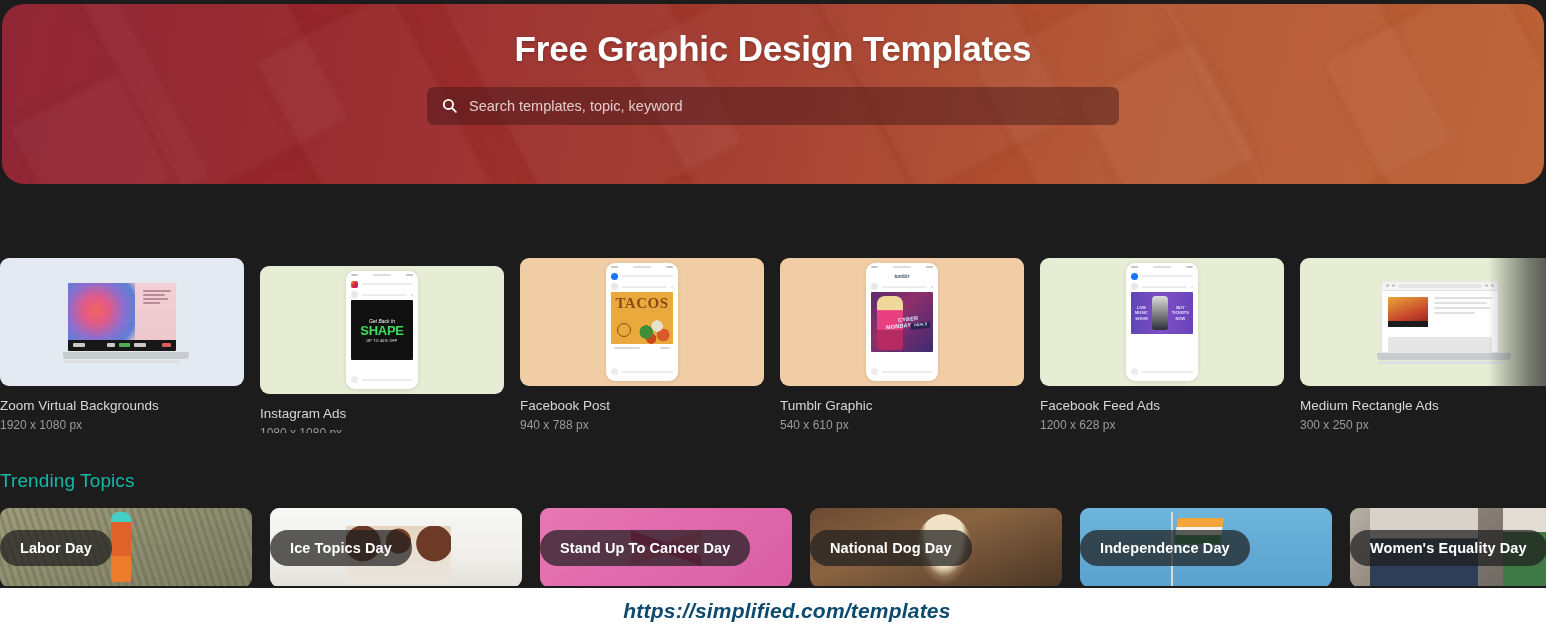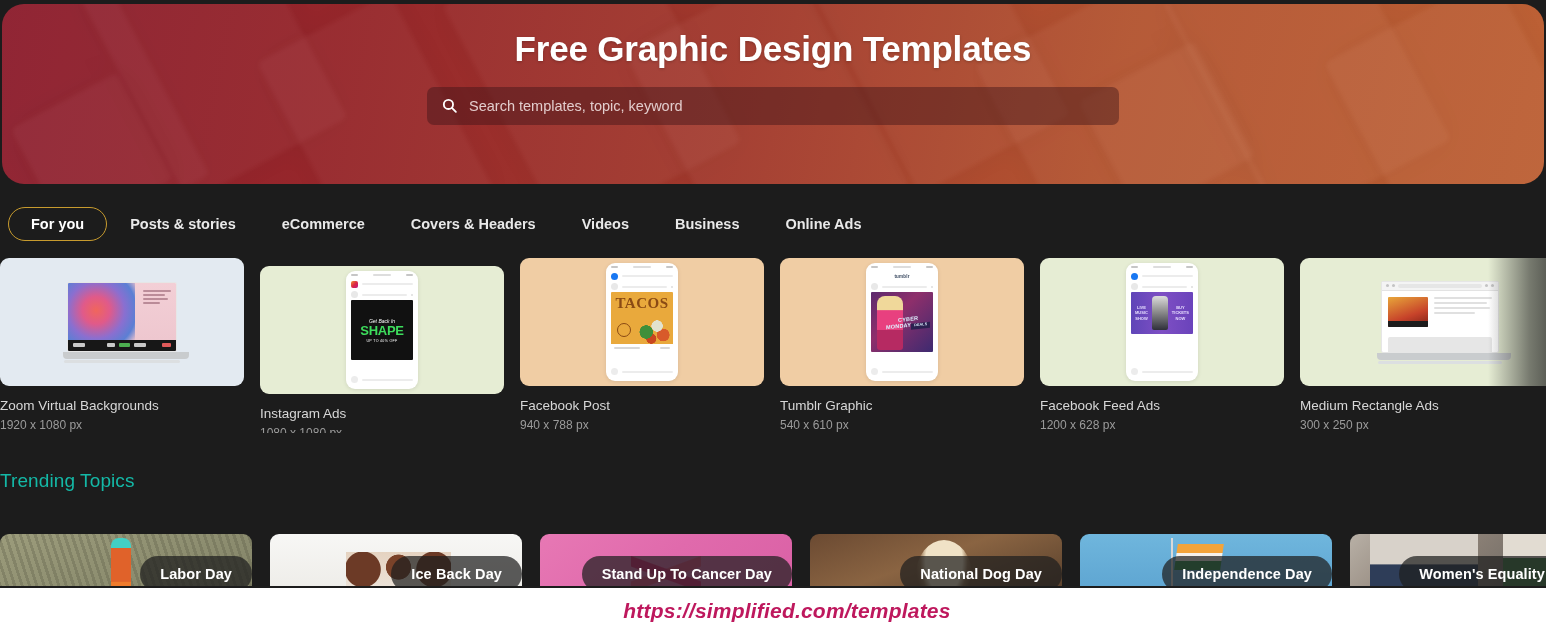--- a/index.html
+++ b/index.html
@@ -333,23 +333,22 @@
   }
   .topic {
     flex: 0 0 252px;
     width: 252px;
     height: 79px;
     border-radius: 9px;
     position: relative;
     overflow: hidden;
     display: flex;
     align-items: center;
-    justify-content: flex-end;
+    justify-content: flex-start;
     cursor: pointer;
-    margin-top: 26px;
   }
   .topic.wide { flex: 0 0 246px; width: 246px; }
   .topic-pill {
     position: relative;
     z-index: 3;
     background: rgba(30,30,30,0.72);
     color: #ffffff;
     font-size: 14.5px;
     font-weight: bold;
     padding: 10px 20px;
@@ -417,21 +416,21 @@
     position: absolute;
     left: 0; top: 588px;
     width: 1546px;
     height: 45px;
     background: #ffffff;
     display: flex;
     align-items: center;
     justify-content: center;
   }
   .url-text {
-    color: #be185d;
+    color: #0c4a6e;
     font-size: 21px;
     font-weight: bold;
     font-style: italic;
     letter-spacing: 0.2px;
     font-family: "Liberation Sans", sans-serif;
     margin-left: 28px;
   }
 </style>
 </head>
 <body>
@@ -463,29 +462,20 @@
             <svg width="17" height="17" viewBox="0 0 24 24" fill="none" stroke="#ffffff" stroke-width="2.6" stroke-linecap="round">
               <circle cx="10.5" cy="10.5" r="6.5"></circle>
               <line x1="15.4" y1="15.4" x2="21" y2="21"></line>
             </svg>
           </span>
           <input class="search-input" type="text" placeholder="Search templates, topic, keyword" style="">
         </div>
       </div>
     </div>
 
-    <div class="tabs">
-      <button class="tab active">For you</button>
-      <button class="tab">Posts &amp; stories</button>
-      <button class="tab">eCommerce</button>
-      <button class="tab">Covers &amp; Headers</button>
-      <button class="tab">Videos</button>
-      <button class="tab">Business</button>
-      <button class="tab">Online Ads</button>
-    </div>
 
     <div class="cards-row">
 
       <div class="card">
         <div class="card-thumb" style="background:#e3eaf1;">
           <div class="laptop">
             <div class="laptop-screen">
               <div class="lp-art"></div>
               <div class="lp-right"></div>
               <div class="lp-lines">
@@ -683,21 +673,21 @@
       </div>
     </div>
 
     <div class="trending-head">Trending Topics</div>
 
     <div class="topics-row">
       <div class="topic bg-labor">
         <span class="topic-pill">Labor Day</span>
       </div>
       <div class="topic bg-icecream">
-        <span class="topic-pill">Ice Back Day</span>
+        <span class="topic-pill">Ice Topics Day</span>
       </div>
       <div class="topic bg-cancer">
         <span class="topic-pill">Stand Up To Cancer Day</span>
       </div>
       <div class="topic bg-dog">
         <span class="topic-pill">National Dog Day</span>
       </div>
       <div class="topic bg-independence">
         <span class="topic-pill">Independence Day</span>
       </div>

